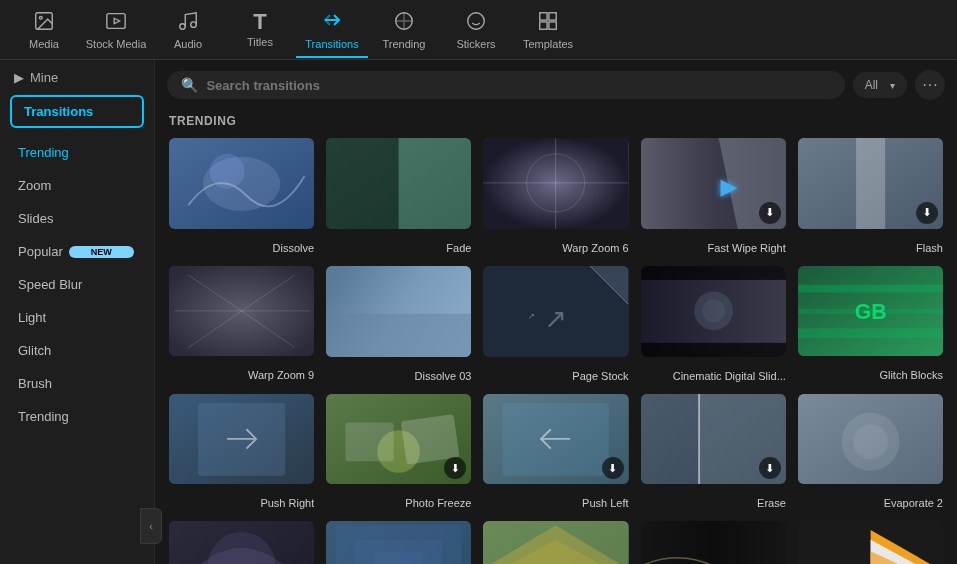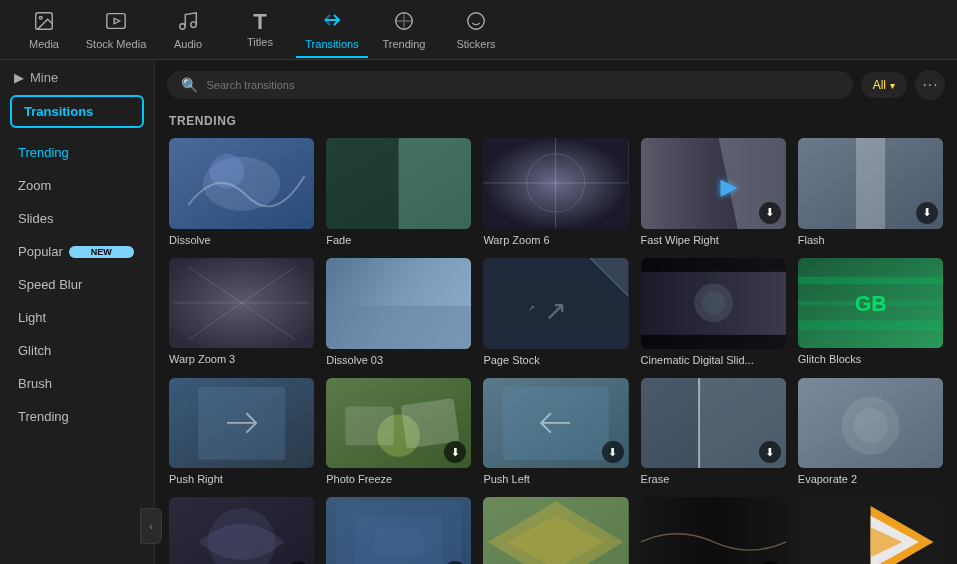--- a/index.html
+++ b/index.html
@@ -146,32 +146,33 @@
       background: #252525;
       border-radius: 20px;
       padding: 6px 14px;
       gap: 8px;
     }
     .search-input-wrap input {
       background: transparent;
       border: none;
       outline: none;
       color: #aaa;
-      font-size: 11px;
+      font-size: 13px;
       width: 100%;
+      font-weight: bold;
     }
     .search-filter {
       display: flex;
       align-items: center;
-      gap: 4px;
+      gap: 12px;
       background: #252525;
       border-radius: 16px;
       padding: 6px 12px;
       font-size: 12px;
-      color: #fde047;
+      color: #a3a3a3;
       cursor: pointer;
     }
     .search-more {
       background: #252525;
       border-radius: 50%;
       width: 30px;
       height: 30px;
       display: flex;
       align-items: center;
       justify-content: center;
@@ -209,24 +210,25 @@
       width: 100%;
       aspect-ratio: 16/10;
       border-radius: 6px;
       overflow: hidden;
       position: relative;
       background: #2a2a2a;
     }
     .thumb-label {
       font-size: 11px;
       color: #ccc;
-      text-align: left;
+      text-align: right;
       white-space: nowrap;
       overflow: hidden;
       text-overflow: ellipsis;
+      margin-top: 8px;
     }
     .dl-btn {
       position: absolute;
       bottom: 5px;
       right: 5px;
       width: 22px;
       height: 22px;
       background: rgba(0,0,0,0.6);
       border-radius: 50%;
       display: flex;
@@ -337,20 +339,31 @@
     <span class="nav-icon">
       <svg width="22" height="22" viewBox="0 0 24 24" fill="none" stroke="currentColor" stroke-width="1.5">
           <circle cx="12" cy="12" r="9"></circle>
           <path d="M8 14s1.5 2 4 2 4-2 4-2"></path>
           <line x1="9" y1="9" x2="9.01" y2="9" stroke-width="3"></line>
           <line x1="15" y1="9" x2="15.01" y2="9" stroke-width="3"></line>
         </svg>
     </span>
     <span>Stickers</span>
   </div>
+  <div class="nav-item">
+    <span class="nav-icon">
+      <svg width="22" height="22" viewBox="0 0 24 24" fill="none" stroke="currentColor" stroke-width="1.5">
+          <rect x="3" y="3" width="8" height="8"></rect>
+          <rect x="13" y="3" width="8" height="8"></rect>
+          <rect x="13" y="13" width="8" height="8"></rect>
+          <rect x="3" y="13" width="8" height="8"></rect>
+        </svg>
+    </span>
+    <span>Templates</span>
+  </div>
 </div>
 
 <div class="body-area">
 
   <div class="sidebar">
     <div class="sidebar-mine">
       <span>▶</span>
       <span>Mine</span>
     </div>
     <button class="sidebar-transitions-btn">Transitions</button>
@@ -503,21 +516,21 @@
               <defs>
                   <radialGradient id="wz3" cx="50%" cy="50%" r="60%">
                     <stop offset="0%" stop-color="#5a5a6a"></stop>
                     <stop offset="100%" stop-color="#2a2a3a"></stop>
                   </radialGradient>
                 </defs>
               <rect width="150" height="95" fill="url(#wz3)"></rect>
               <path d="M75 47 L20 10 M75 47 L130 10 M75 47 L20 85 M75 47 L130 85 M75 47 L5 47 M75 47 L145 47" stroke="rgba(255,255,255,0.15)" stroke-width="1"></path>
             </svg>
           </div>
-          <span class="thumb-label">Warp Zoom 3</span>
+          <span class="thumb-label">Warp Zoom 9</span>
         </div>
 
         <div class="grid-item">
           <div class="thumb thumb-dissolve03">
             <svg viewBox="0 0 150 95" preserveAspectRatio="xMidYMid slice">
               <defs>
                   <linearGradient id="d03" x1="0%" y1="30%" x2="100%" y2="70%">
                     <stop offset="0%" stop-color="#5a7a9a"></stop>
                     <stop offset="50%" stop-color="#7a9aba"></stop>
                     <stop offset="100%" stop-color="#8aaaca"></stop>

